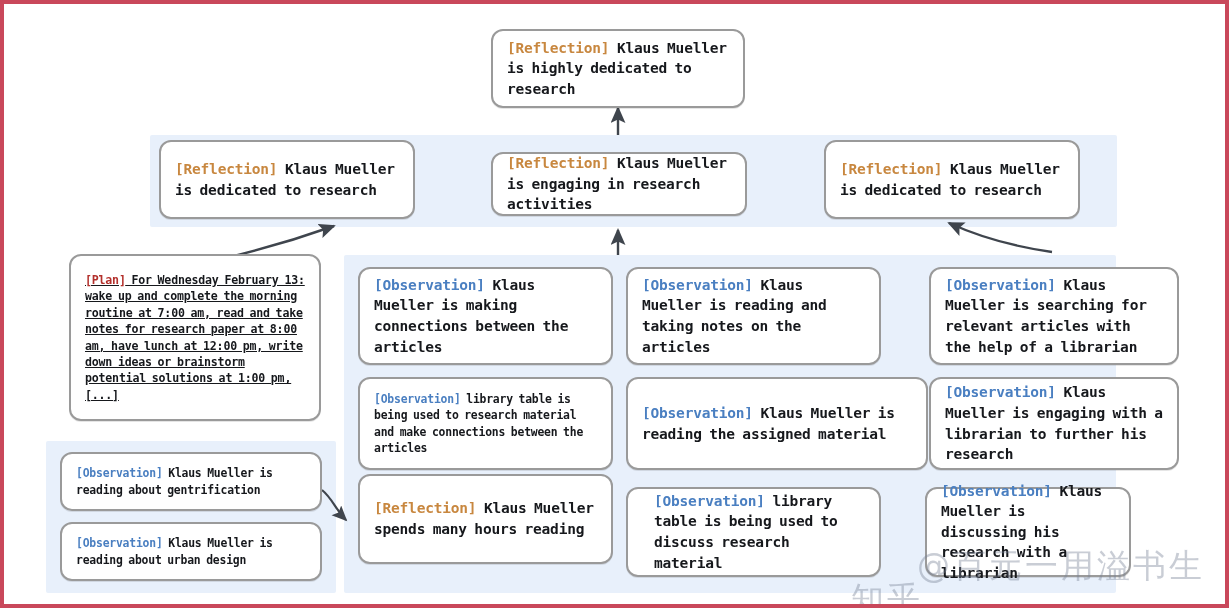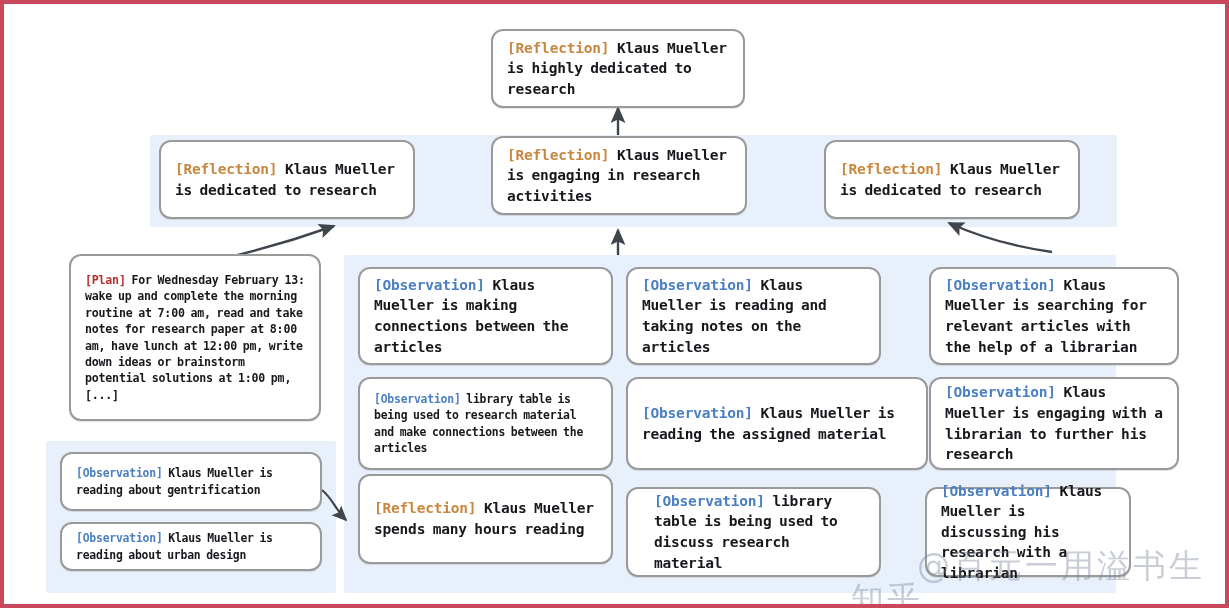--- a/index.html
+++ b/index.html
@@ -42,21 +42,21 @@
     color: #16181c;
     line-height: 1.42;
     letter-spacing: -0.2px;
     word-spacing: -1px;
   }
   .tag-reflection { color: #c8873f; font-weight: bold; }
   .tag-observation { color: #4a7fc1; font-weight: bold; }
   .tag-plan { color: #b3302c; font-weight: bold; }
 
   .fs14 { font-size: 14.5px; }
-  .fs12 { font-size: 11.6px; line-height: 1.38; }
+  .fs12 { font-size: 11.6px; line-height: 1.38; text-decoration: underline; }
   .fs11 { font-size: 11.4px; line-height: 1.5; }
 
   svg.arrows {
     position: absolute;
     left: 0; top: 0;
     width: 1229px; height: 608px;
     pointer-events: none;
   }
   .watermark {
     position: absolute;
@@ -100,21 +100,21 @@
       <span class="tag-reflection">[Reflection]</span><span> Klaus Mueller is highly dedicated to research</span>
     </div>
   </div>
 
   <div class="node" style="left:155px; top:136px; width:256px; height:79px;">
     <div class="txt fs14">
       <span class="tag-reflection">[Reflection]</span><span> Klaus Mueller is dedicated to research</span>
     </div>
   </div>
 
-  <div class="node" style="left:487px; top:132px; width:256px; height:79px;">
+  <div class="node" style="left:487px; top:148px; width:256px; height:64px;">
     <div class="txt fs14">
       <span class="tag-reflection">[Reflection]</span><span> Klaus Mueller is engaging in research activities</span>
     </div>
   </div>
 
   <div class="node" style="left:820px; top:136px; width:256px; height:79px;">
     <div class="txt fs14">
       <span class="tag-reflection">[Reflection]</span><span> Klaus Mueller is dedicated to research</span>
     </div>
   </div>
@@ -124,21 +124,21 @@
       <span class="tag-plan">[Plan]</span><span> For Wednesday February 13: wake up and complete the morning routine at 7:00 am, read and take notes for research paper at 8:00 am, have lunch at 12:00 pm, write down ideas or brainstorm potential solutions at 1:00 pm, [...]</span>
     </div>
   </div>
 
   <div class="node" style="left:56px; top:448px; width:262px; height:59px;">
     <div class="txt fs11">
       <span class="tag-observation">[Observation]</span><span> Klaus Mueller is reading about gentrification</span>
     </div>
   </div>
 
-  <div class="node" style="left:56px; top:518px; width:262px; height:49px;">
+  <div class="node" style="left:56px; top:518px; width:262px; height:59px;">
     <div class="txt fs11">
       <span class="tag-observation">[Observation]</span><span> Klaus Mueller is reading about urban design</span>
     </div>
   </div>
 
   <div class="node" style="left:354px; top:373px; width:255px; height:93px;">
     <div class="txt fs11">
       <span class="tag-observation">[Observation]</span><span> library table is being used to research material and make connections between the articles</span>
     </div>
   </div>

